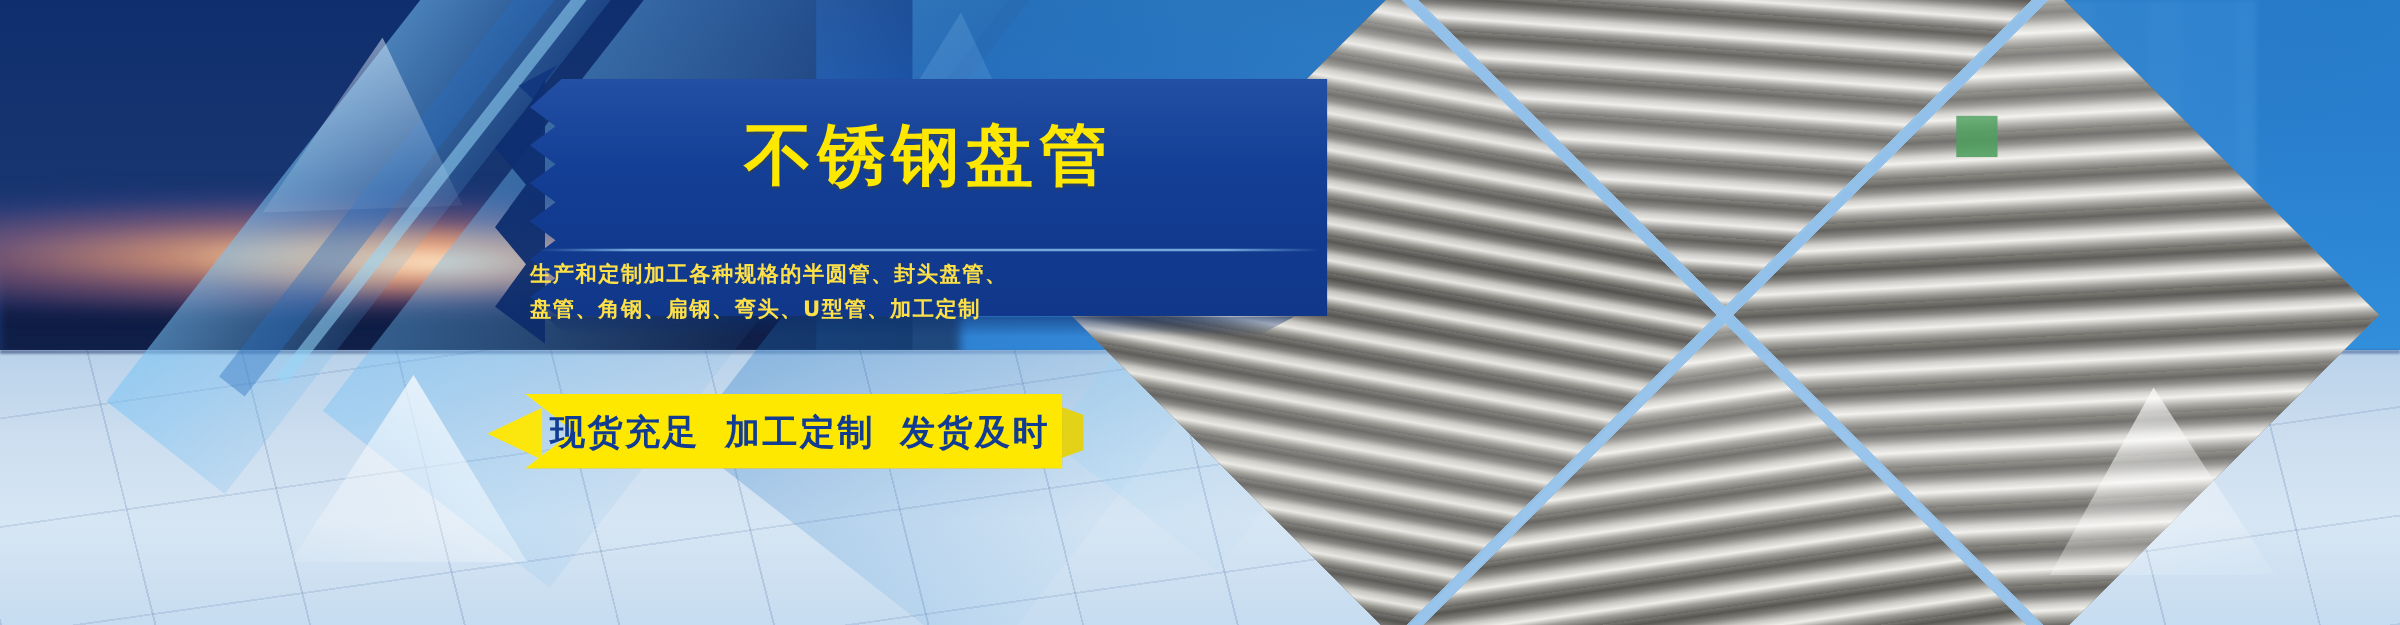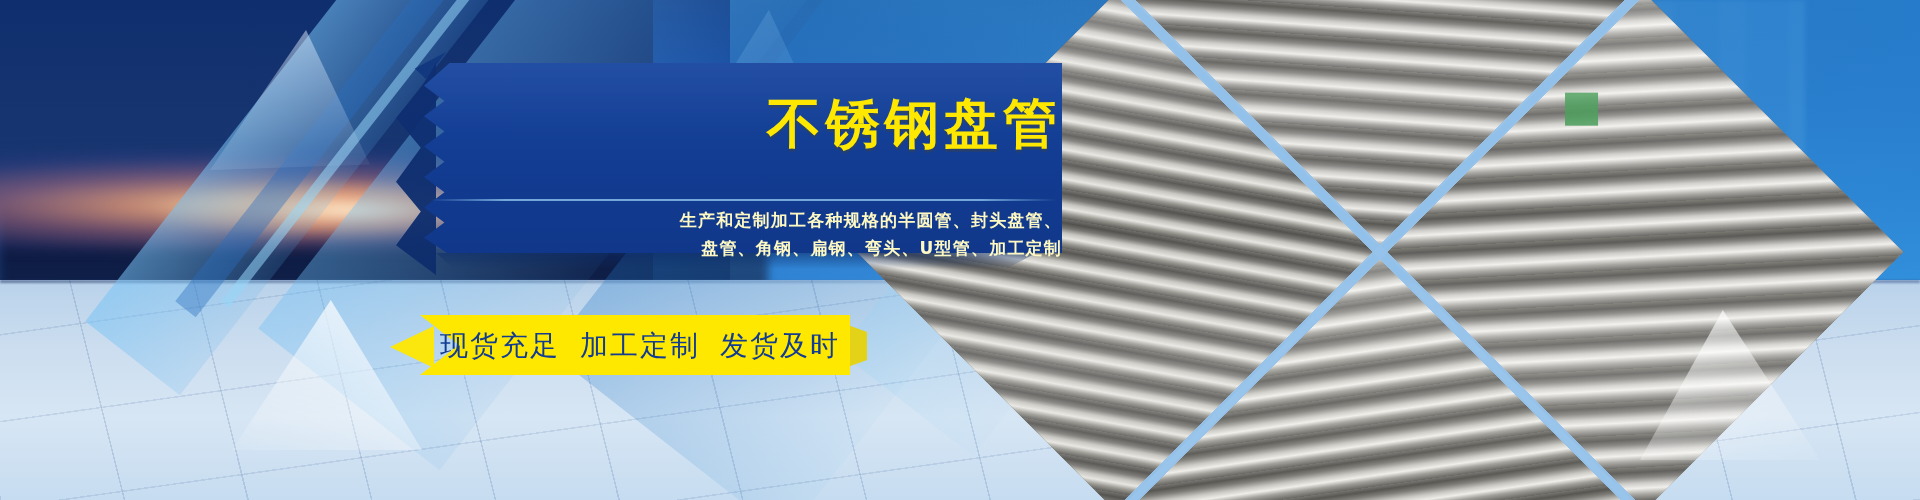--- a/index.html
+++ b/index.html
@@ -181,28 +181,28 @@
     clip-path:polygon(100% 0,26% 36%,100% 100%,62% 46%);
     opacity:.95;
   }
   .ribbon-blue-shadow{
     position:absolute;left:436px;top:253px;width:600px;height:16px;
     background:linear-gradient(180deg,rgba(13,45,105,.55),rgba(13,45,105,0));
     clip-path:polygon(0 0,100% 0,95% 100%,3% 100%);
   }
   .title{
     position:absolute;left:424px;top:88px;width:638px;
-    text-align:right;
+    text-align:center;
     color:#FFE800;
     font-size:54px;font-weight:700;letter-spacing:5px;
     text-shadow:0 3px 0 rgba(90,70,0,.25);
   }
   .subtitle{
     position:absolute;left:424px;top:206px;width:638px;
-    text-align:right;color:#fef9c3;
+    text-align:left;color:#fde047;
     font-size:17px;font-weight:700;line-height:28px;letter-spacing:1.2px;
   }
   
   .ribbon-yellow{
     position:absolute;left:420px;top:315px;width:430px;height:60px;
     background:#FFE800;
     clip-path:polygon(0% 0%, 100% 0%, 100% 100%, 0% 100%, 9% 50%);
     box-shadow:0 5px 16px rgba(20,50,110,.25);
   }
   .ribbon-yellow-left{
@@ -212,21 +212,21 @@
     opacity:.95;
   }
   .ribbon-yellow-right{
     position:absolute;left:845px;top:324px;width:22px;height:44px;
     background:#e8d200;
     clip-path:polygon(0 0,100% 18%,100% 82%,0 100%);
     opacity:.9;
   }
   .ribbon-yellow-text{
     position:absolute;left:440px;top:327px;width:400px;text-align:center;
-    color:#123C91;font-size:28px;font-weight:400;letter-spacing:2px;
+    color:#123C91;font-size:28px;font-weight:700;letter-spacing:2px;
     white-space:nowrap;
   }
   .rb-gap{display:inline-block;width:20px;}
 </style>
 </head>
 <body>
 
 <div class="banner">
 
   <div class="bg-sky"></div>

